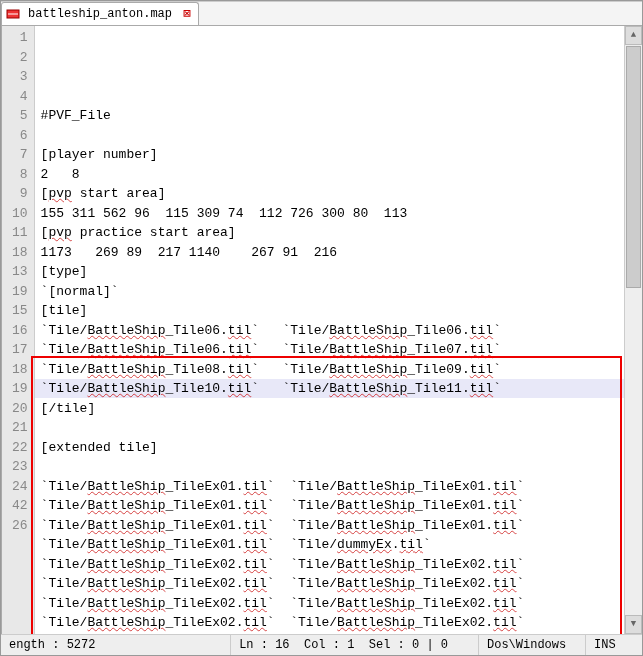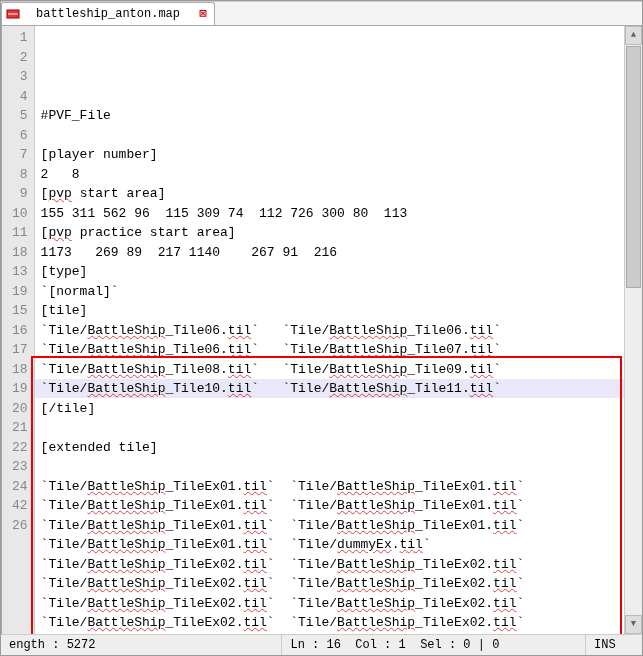--- a/index.html
+++ b/index.html
@@ -20,21 +20,21 @@
       flex-direction: column;
     }
     .tab-bar {
       display:flex;
       border-top:1px solid #ccc;
       background:#f4f4f4;
     }
     .tab {
       display:flex;
       align-items:center;
-      gap:16px;
+      gap:8px;
       background:#fff;
       padding:2px 4px;
       font-size:12px;
       border:1px solid #aaa;
       border-bottom:none;
       border-top-left-radius:3px;
       border-top-right-radius:3px;
     }
     .tab-icon {
       width:14px;
@@ -206,17 +206,20 @@
 
   <div class="status-bar">
     <div class="status-cell" style="flex:1.2">
       <span>ength :</span>&nbsp;<span>5272</span>
     </div>
     <div class="status-cell" style="flex:1.3">
       <span>Ln :</span>&nbsp;<span>16</span>&nbsp;&nbsp;
       <span>Col :</span>&nbsp;<span>1</span>&nbsp;&nbsp;
       <span>Sel :</span>&nbsp;<span>0 | 0</span>
     </div>
+    <div class="status-cell" style="width:90px">
+        <span>Dos\Windows</span>
+      </div>
     <div class="status-cell" style="width:40px;border-right:none">
         <span>INS</span>
       </div>
   </div>
 </div>
 
 </body></html>

